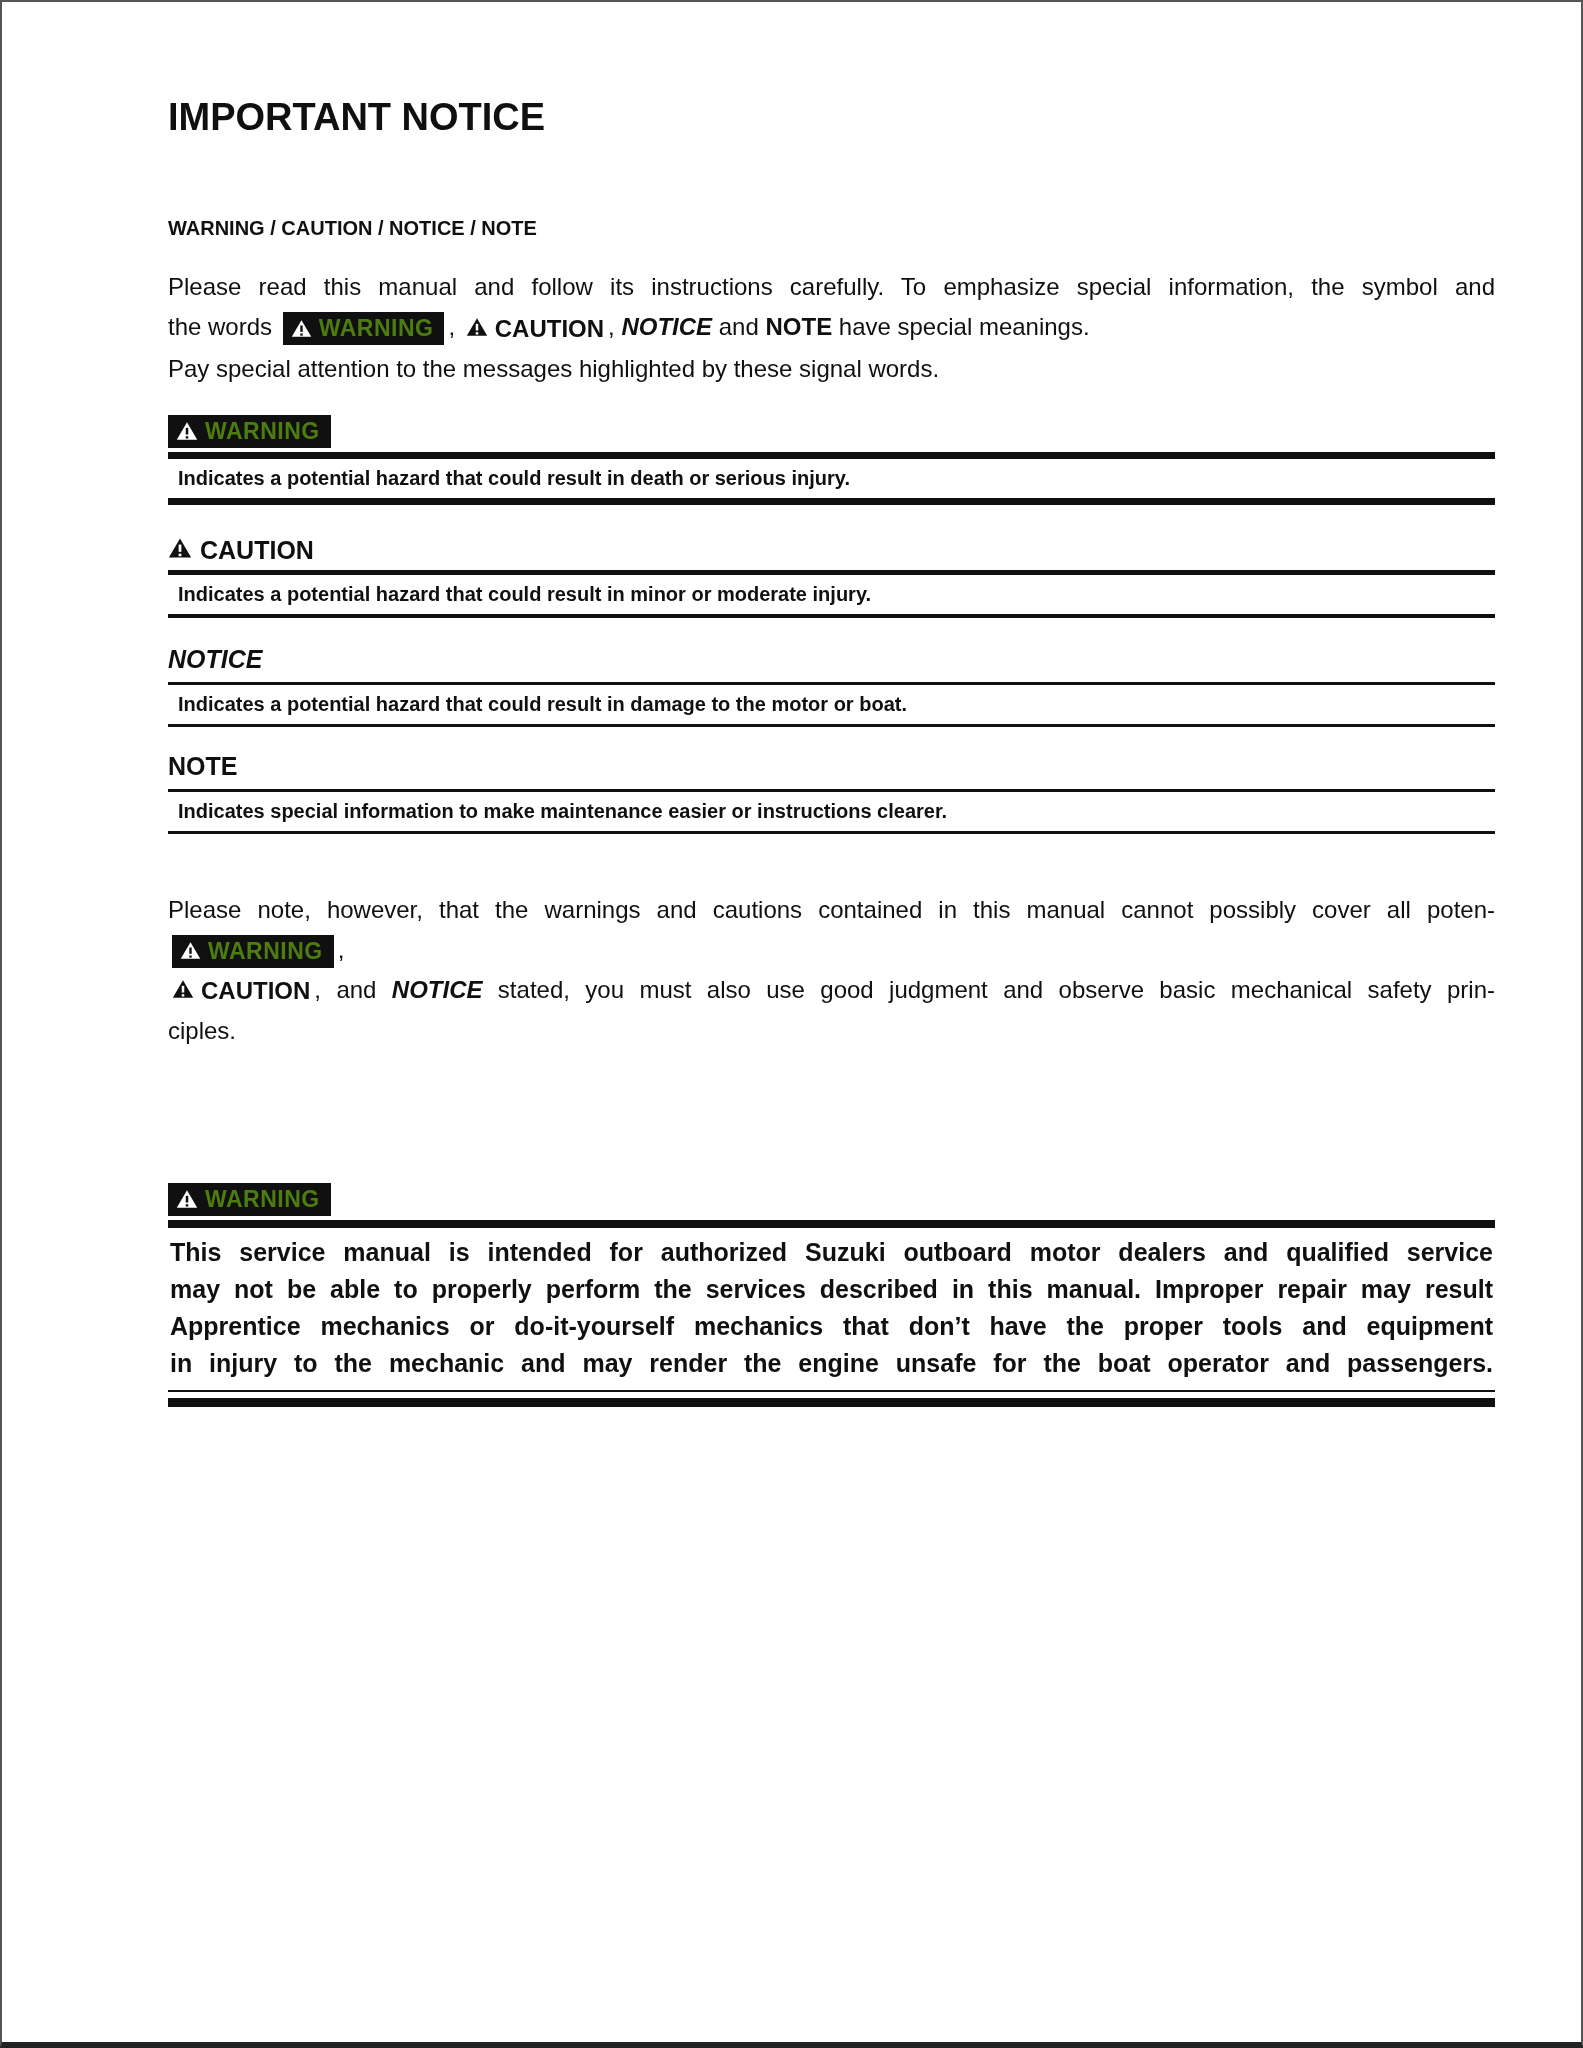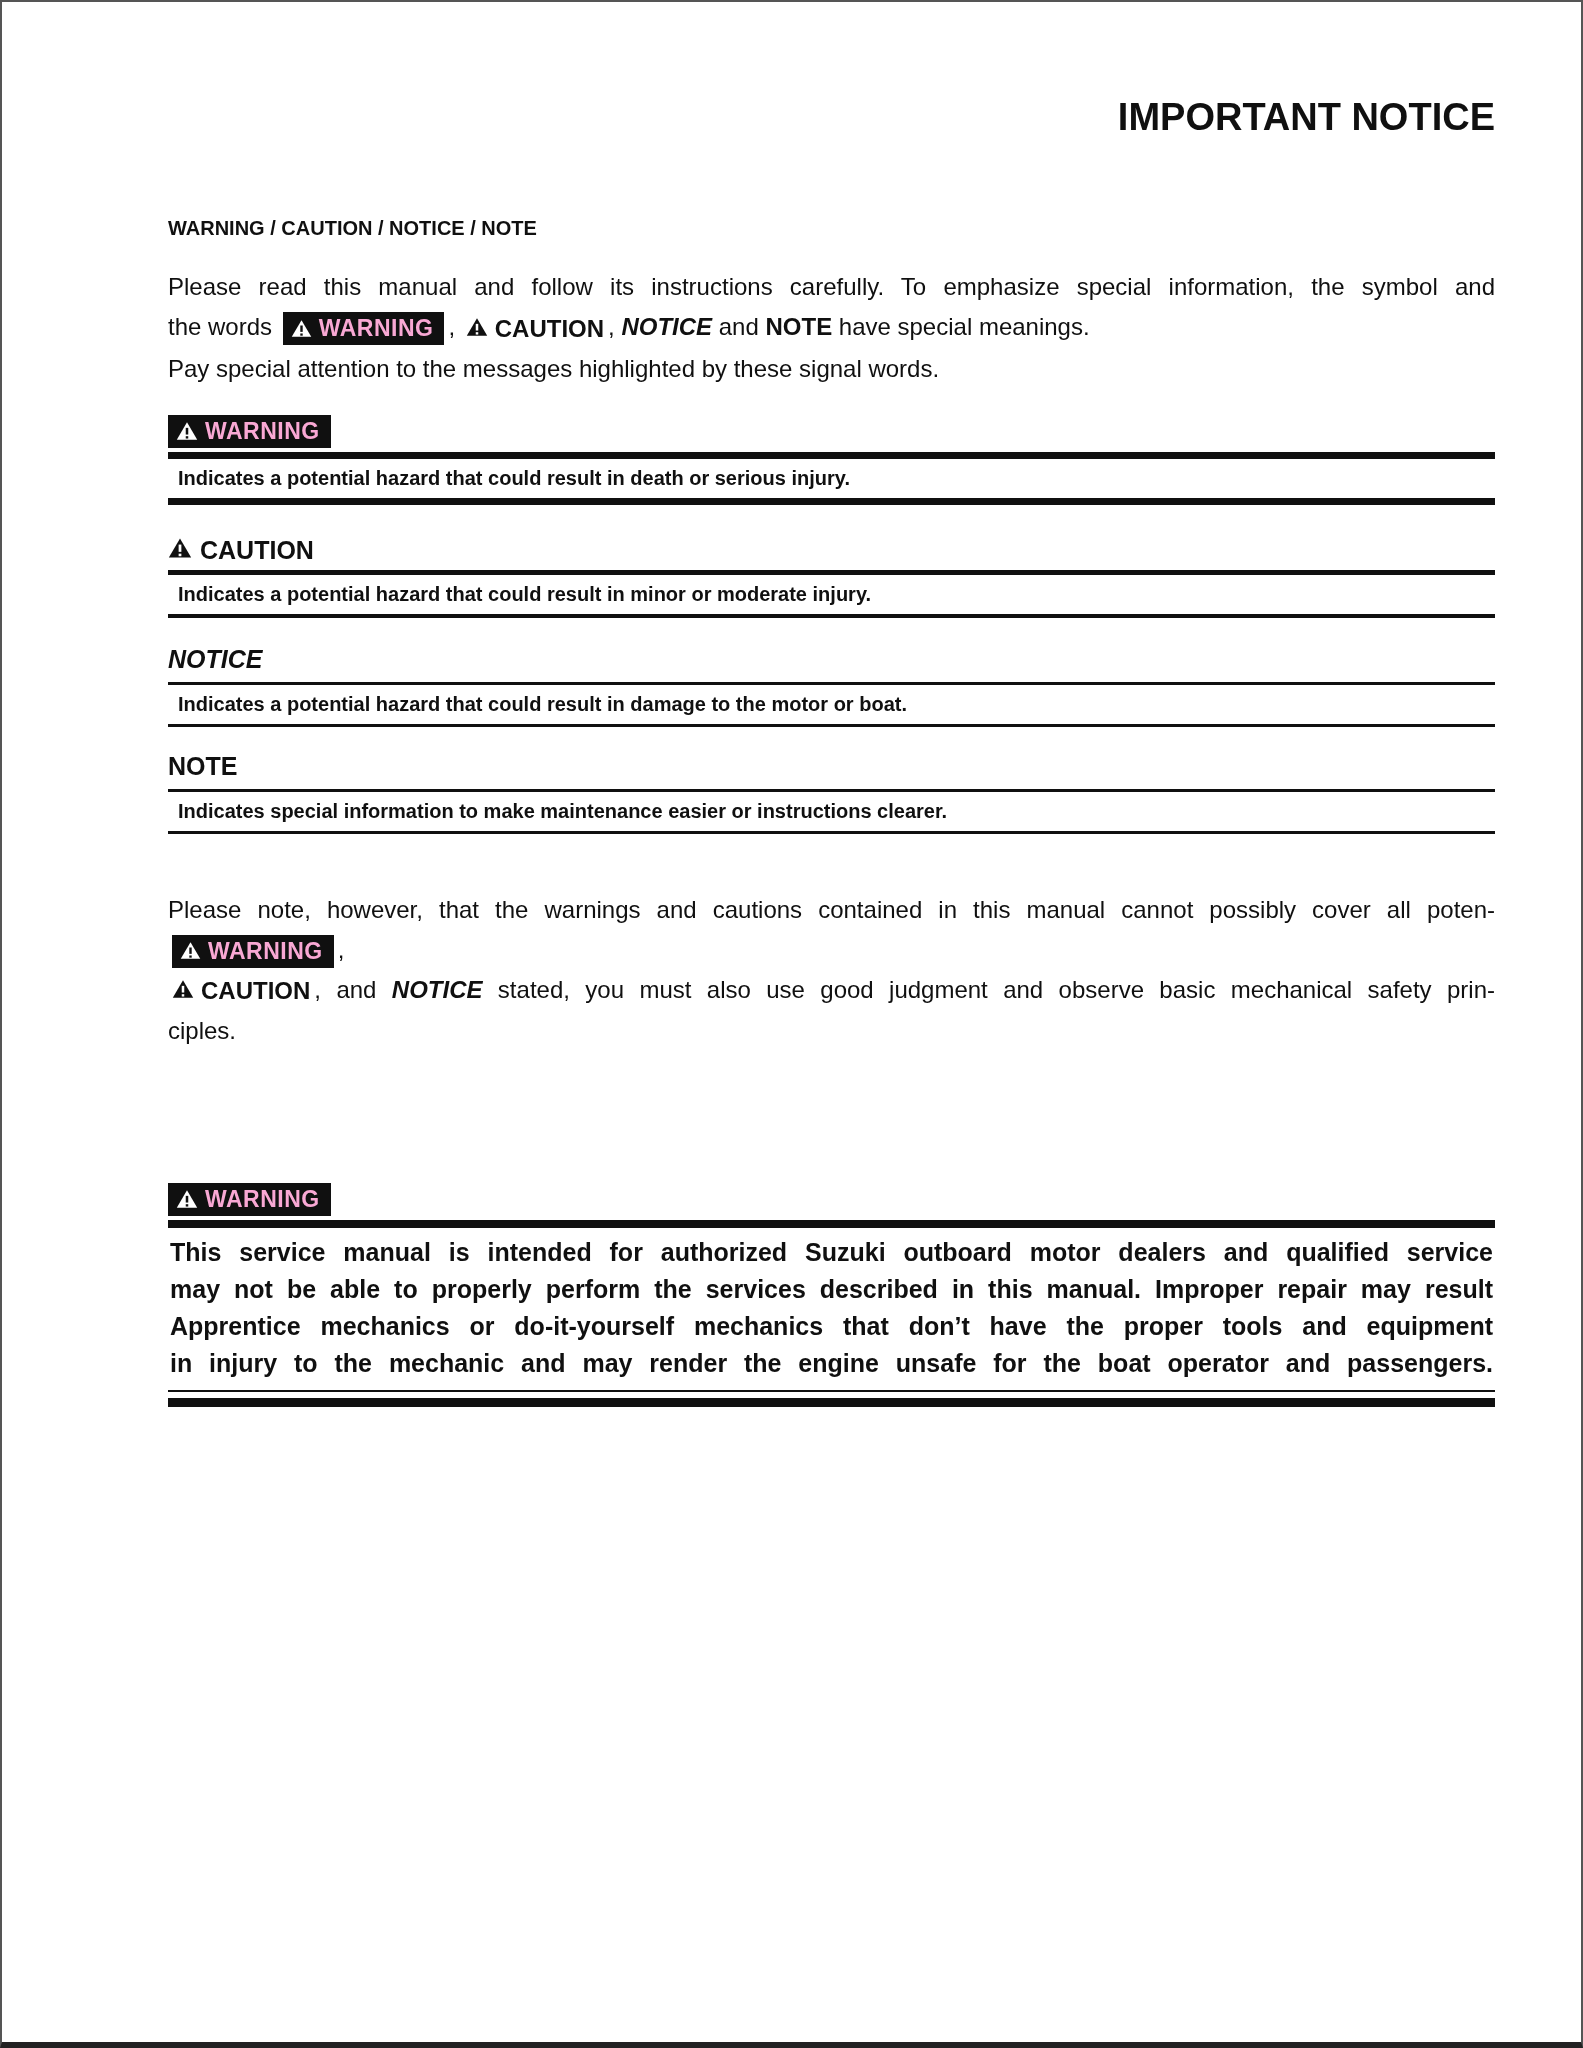--- a/index.html
+++ b/index.html
@@ -14,39 +14,39 @@
     border-bottom: 6px solid #222;
     overflow: hidden;
     font-family: "Liberation Sans", "DejaVu Sans", sans-serif;
     color: #101010;
   }
   .content { width: 1327px; margin-left: 166px; }
 
   .title {
     margin-top: 92px;
     font-size: 38px; line-height: 46px;
-    font-weight: bold; text-align: right;
+    font-weight: bold; text-align: left;
     letter-spacing: 0px;
   }
   .section-heading {
     margin-top: 71px;
     font-size: 20px; line-height: 34px;
     font-weight: bold;
   }
 
   .para { margin-top: 22px; font-size: 24px; }
   .para .line { line-height: 40px; white-space: nowrap; }
   .para .line.jline { white-space: normal; text-align: justify; text-align-last: justify; }
   .b { font-weight: bold; }
   .bi { font-weight: bold; font-style: italic; }
 
   
   .badge {
     display: inline-flex; align-items: center; gap: 7px;
-    background: #101010; color: #f9a8d4;
+    background: #101010; color: #4d7c0f;
     font-weight: bold; font-size: 23px;
     padding: 3px 11px 4px 8px;
     line-height: 26px;
     vertical-align: middle;
     letter-spacing: 0.5px;
   }
   .badge svg { display: block; }
   .inline-badge { margin: 0 4px; }
 
   

